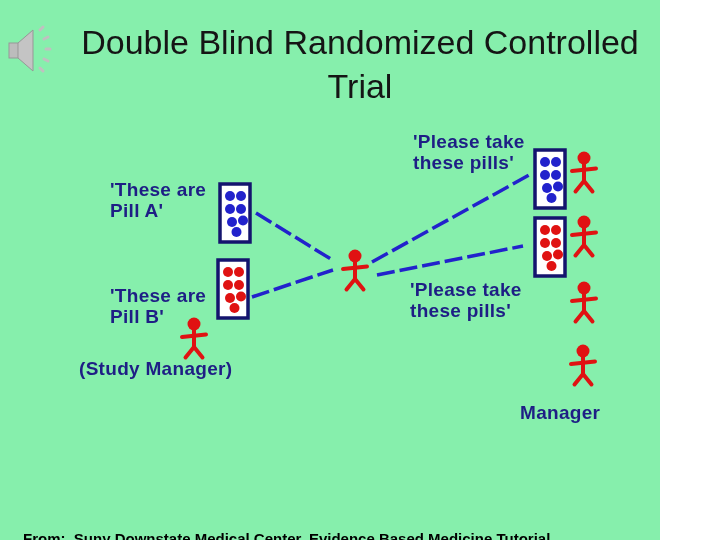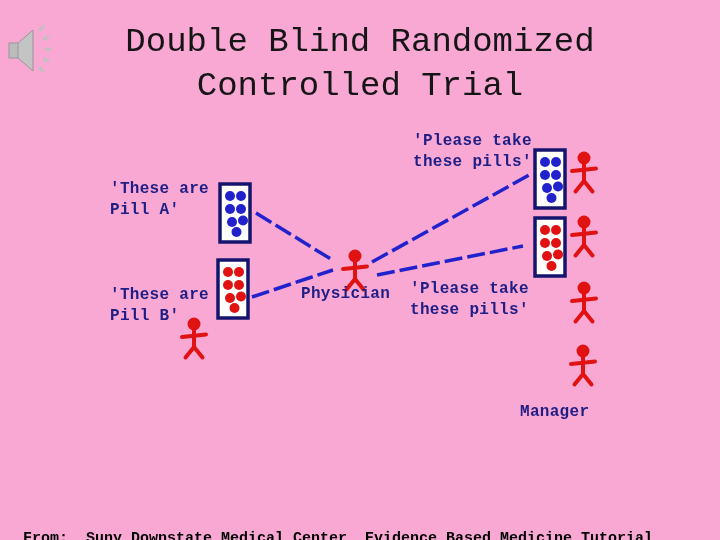--- a/index.html
+++ b/index.html
@@ -6,34 +6,34 @@
     --label-navy:#1e1e85;
     --line-blue:#2222cc;
     --pill-blue:#2222cc;
     --figure-red:#e01212;
     --box-border:#14146e;
     --title-black:#151515;
   }
   *{margin:0;padding:0;box-sizing:border-box;}
   html,body{width:720px;height:540px;background:#ffffff;overflow:hidden;
     font-family:"Liberation Sans", sans-serif;}
-  .slide{position:relative;width:720px;height:540px;background:#f9a8d4;font-family:Liberation Mono, monospace;}
+  .slide{position:relative;width:660px;height:540px;background:#86efac;}
 
   .speaker{position:absolute;left:4px;top:22px;width:58px;height:58px;}
 
   .title{
     position:absolute;left:50px;top:20px;width:620px;
     text-align:center;font-size:34px;font-weight:400;line-height:1.3;
     color:var(--title-black);letter-spacing:0px;
   }
 
   .diagram{position:absolute;left:0;top:0;width:720px;height:540px;pointer-events:none;}
 
   .dlabel{
-    position:absolute;color:var(--label-navy);font-weight:700;font-size:16px;
+    position:absolute;color:var(--label-navy);font-weight:700;font-size:19px;
     line-height:21px;letter-spacing:0.3px;white-space:pre-line;
   }
   .lbl-pill-a{left:110px;top:179px;}
   .lbl-pill-b{left:110px;top:285px;}
   .lbl-physician{left:301px;top:284px;}
   .lbl-study-manager{left:79px;top:358px;}
   .lbl-please-top{left:413px;top:131px;}
   .lbl-please-bottom{left:410px;top:279px;}
   .lbl-patients{left:520px;top:402px;}
 
@@ -103,21 +103,21 @@
     <use href="#stickman" x="584" y="151" style="color:var(--figure-red)"></use>
     <use href="#stickman" x="584" y="215" style="color:var(--figure-red)"></use>
     <use href="#stickman" x="584" y="281" style="color:var(--figure-red)"></use>
     <use href="#stickman" x="583" y="344" style="color:var(--figure-red)"></use>
   </svg>
 
   <div class="dlabel lbl-pill-a">'These are
 Pill A'</div>
   <div class="dlabel lbl-pill-b">'These are
 Pill B'</div>
-  <div class="dlabel lbl-physician">Physician</div>
+  <div class="dlabel lbl-study-manager">(Study Manager)</div>
   <div class="dlabel lbl-please-top">'Please take
 these pills'</div>
   <div class="dlabel lbl-please-bottom">'Please take
 these pills'</div>
   <div class="dlabel lbl-patients">Manager</div>
 
   <div class="citation">
     <div>From:  Suny Downstate Medical Center, Evidence Based Medicine Tutorial,</div>
     
   </div>

